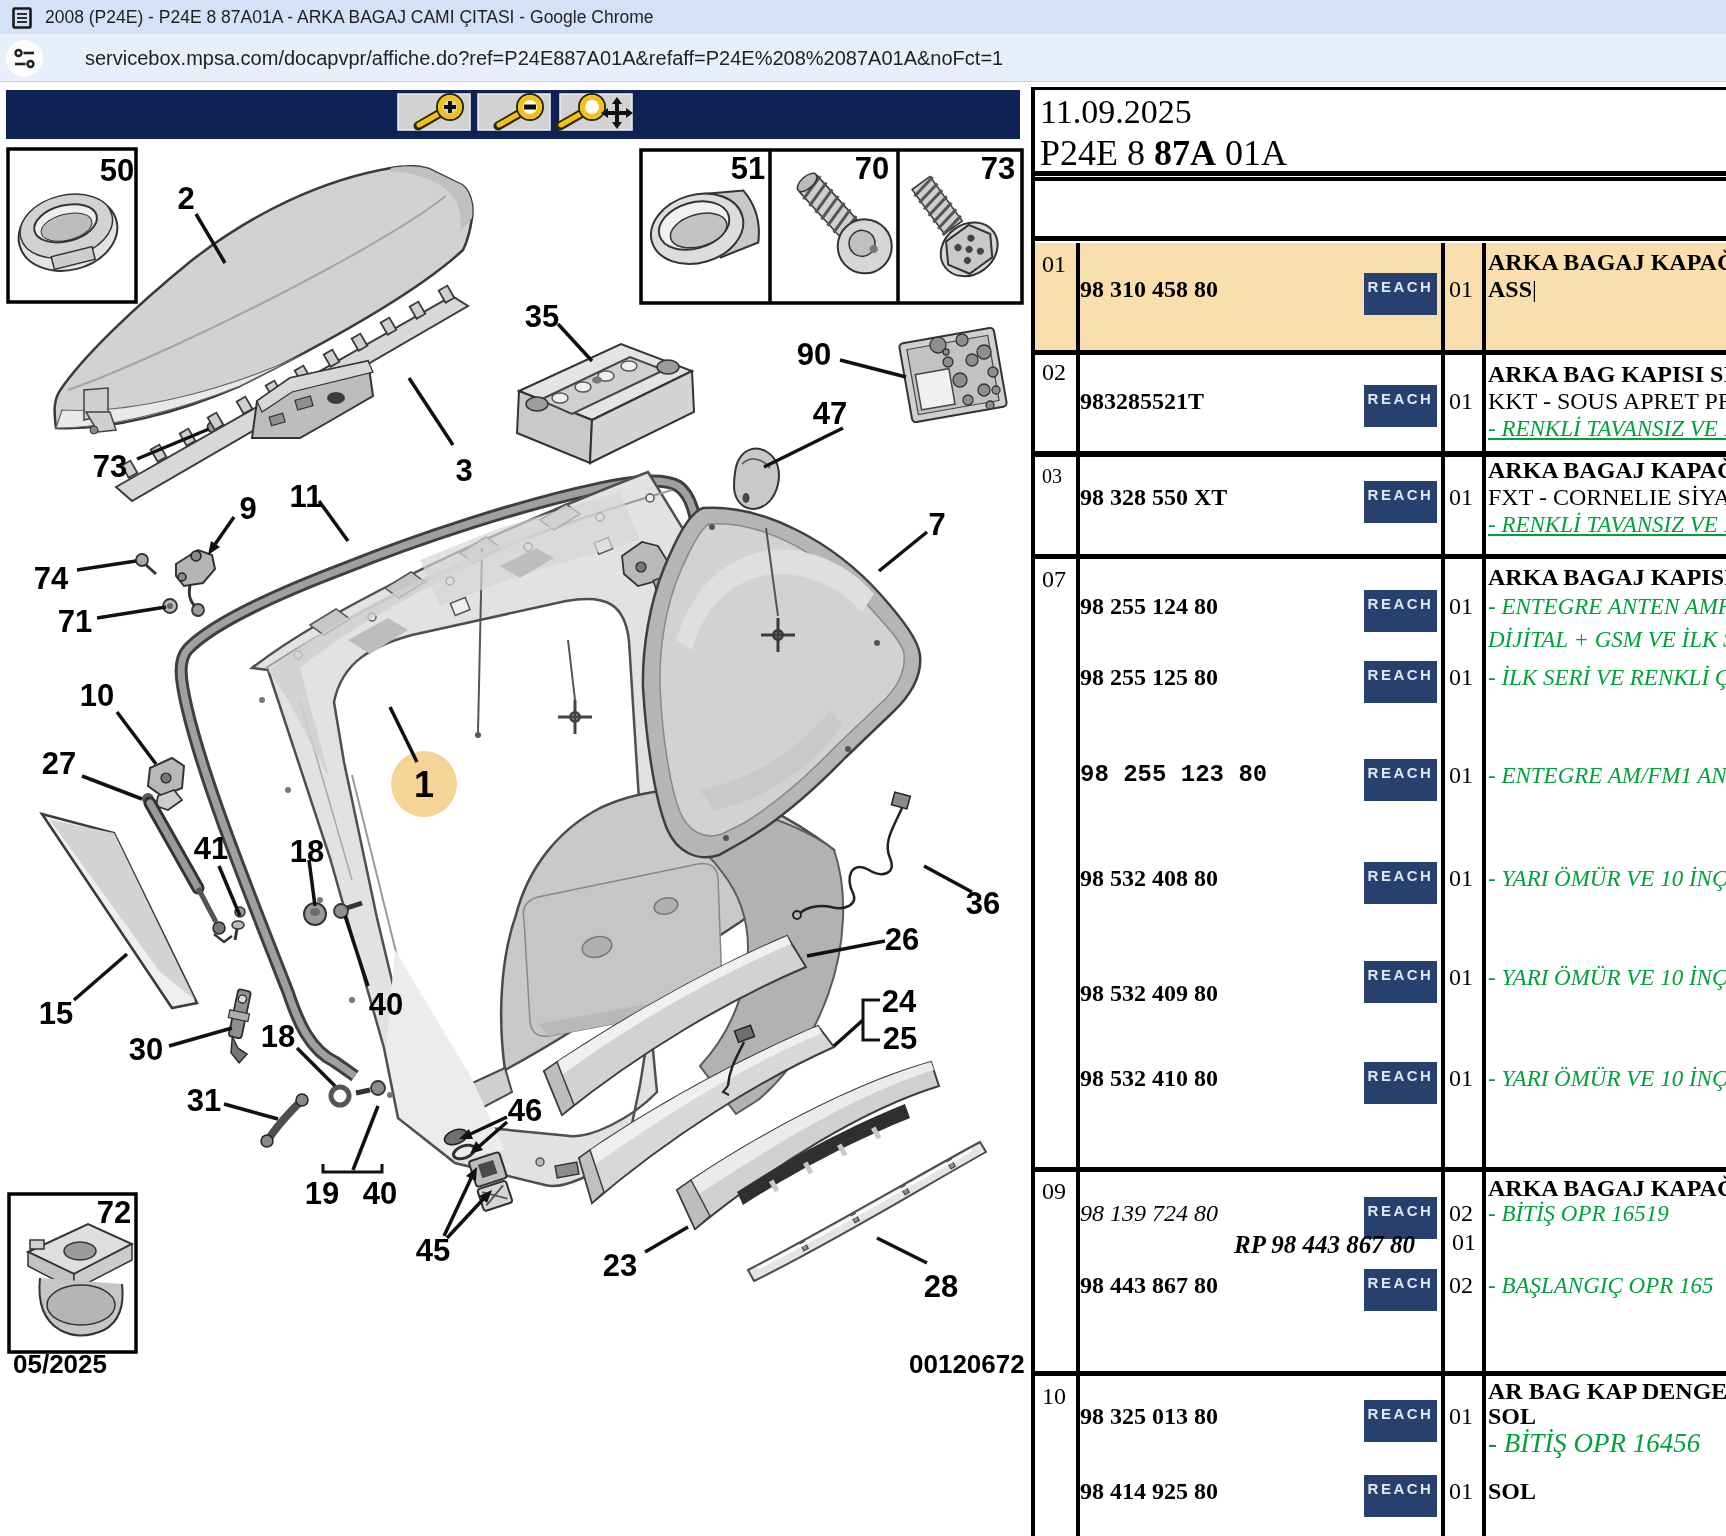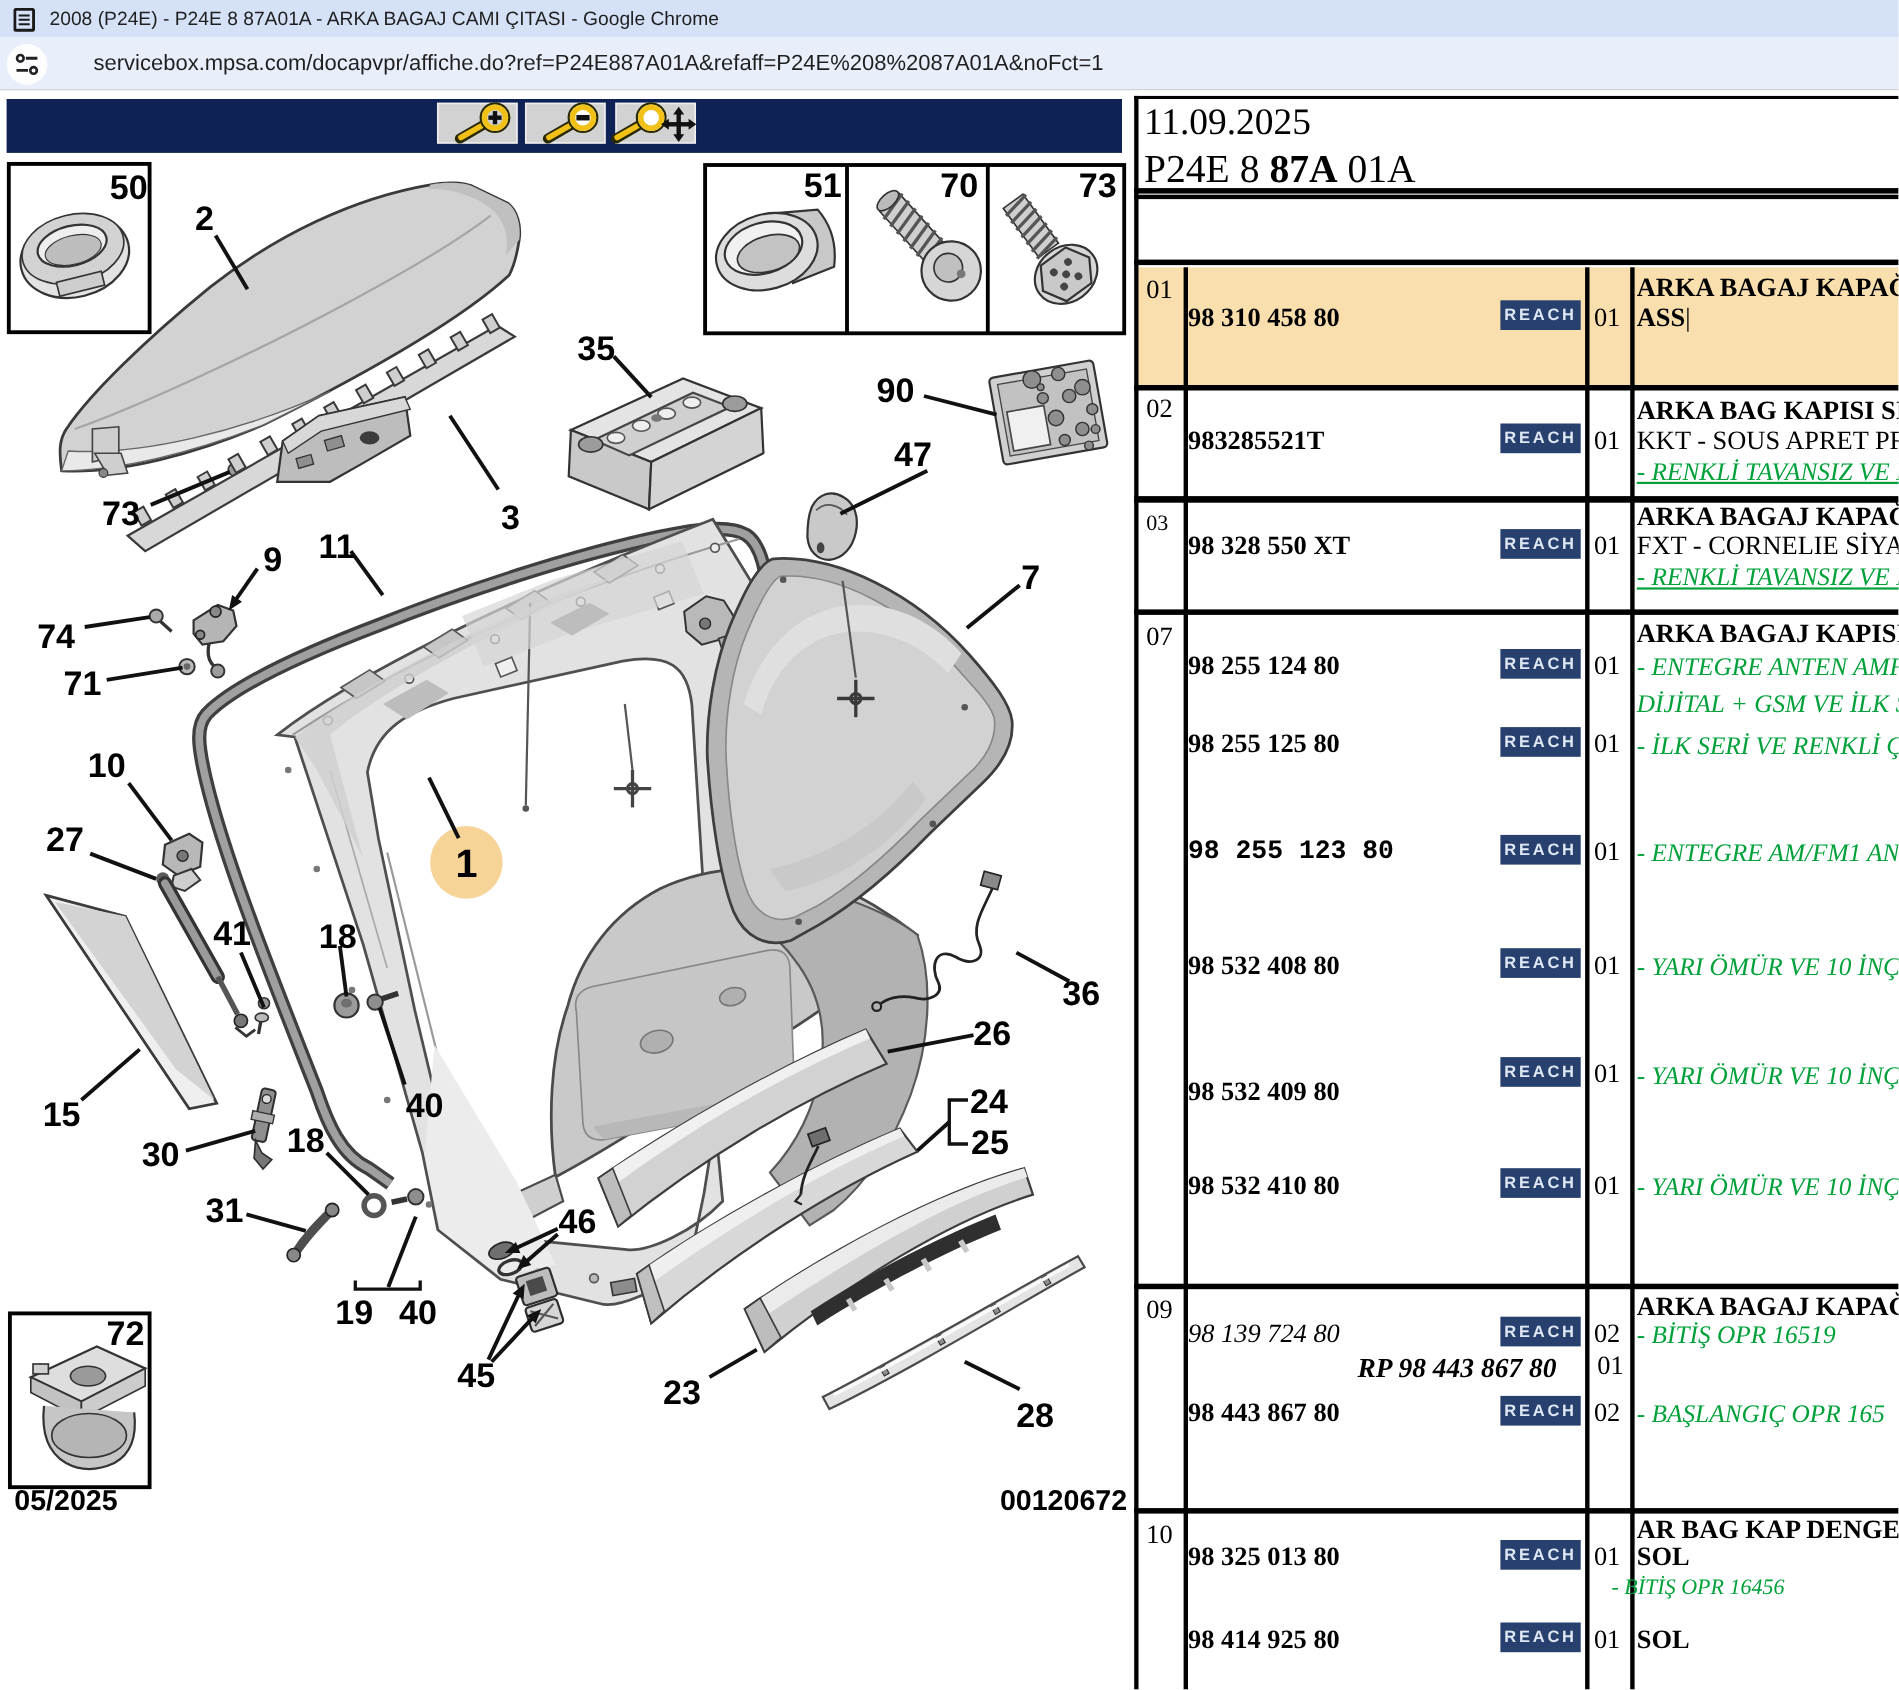--- a/index.html
+++ b/index.html
@@ -1,20 +1,20 @@
 <!DOCTYPE html>
 <html><head><meta charset="utf-8">
 <style>
 html,body{margin:0;padding:0;}
 body{width:1726px;height:1536px;background:#fff;position:relative;overflow:hidden;
      font-family:"Liberation Sans",sans-serif;}
 .abs{position:absolute;}
 .ser{font-family:"Liberation Serif",serif;color:#000;white-space:nowrap;}
 .grn{color:#00a13a;font-style:italic;}
-.reach{position:absolute;width:73px;height:27px;background:#27406e;color:#dfe7f5;
+.reach{position:absolute;width:73px;height:42px;background:#27406e;color:#dfe7f5;
   font-family:"Liberation Sans",sans-serif;font-weight:bold;font-size:15px;letter-spacing:2.5px;
   text-align:center;line-height:27px;}
 .lbl{font-family:"Liberation Sans",sans-serif;font-weight:bold;fill:#000;font-size:31px;}
 </style></head>
 <body>
 
 <div class="abs" style="left:0;top:0;width:1726px;height:34px;background:#d5e1f6;"></div>
 <svg class="abs" style="left:12px;top:7px" width="20" height="22" viewBox="0 0 20 22">
  <rect x="1.5" y="1.5" width="17" height="19" fill="none" stroke="#1a1a1a" stroke-width="2.6" rx="1"></rect>
  <line x1="5" y1="7" x2="15" y2="7" stroke="#1a1a1a" stroke-width="1.8"></line>
@@ -108,21 +108,21 @@
 <div class="abs ser" style="left:49px;top:1184px;font-size:24px;line-height:28px;font-weight:bold;">98 443 867 80</div>
 <div class="reach" style="left:333px;top:1182px;">REACH</div>
 <div class="abs ser" style="left:418px;top:1184px;font-size:24px;line-height:28px;">02</div>
 <div class="abs ser grn" style="left:457px;top:1185px;font-size:23px;line-height:27px;">- BAŞLANGIÇ OPR 165</div>
 <div class="abs ser" style="left:11px;top:1295px;font-size:24px;line-height:28px;">10</div>
 <div class="abs ser" style="left:49px;top:1315px;font-size:24px;line-height:28px;font-weight:bold;">98 325 013 80</div>
 <div class="reach" style="left:333px;top:1313px;">REACH</div>
 <div class="abs ser" style="left:418px;top:1315px;font-size:24px;line-height:28px;">01</div>
 <div class="abs ser" style="left:457px;top:1290px;font-size:24px;line-height:28px;font-weight:bold;">AR BAG KAP DENGELE</div>
 <div class="abs ser" style="left:457px;top:1315px;font-size:24px;line-height:28px;font-weight:bold;">SOL</div>
-<div class="abs ser grn" style="left:434px;top:1343px;font-size:20px;line-height:27px;">- BİTİŞ OPR 16456</div>
+<div class="abs ser grn" style="left:457px;top:1343px;font-size:27px;line-height:27px;">- BİTİŞ OPR 16456</div>
 <div class="abs ser" style="left:49px;top:1390px;font-size:24px;line-height:28px;font-weight:bold;">98 414 925 80</div>
 <div class="reach" style="left:333px;top:1388px;">REACH</div>
 <div class="abs ser" style="left:418px;top:1390px;font-size:24px;line-height:28px;">01</div>
 <div class="abs ser" style="left:457px;top:1390px;font-size:24px;line-height:28px;font-weight:bold;">SOL</div>
 <div class="abs ser grn" style="left:457px;top:1490px;font-size:16px;line-height:27px;">- BAŞLANGIÇ OPR 164</div>
 </div>
 <svg class="abs" style="left:0;top:0" width="1030" height="1536" viewBox="0 0 1030 1536">
 <rect x="6" y="90" width="1014" height="49" fill="#0e2256"></rect>
 <rect x="398" y="94" width="72" height="36" fill="#d2d2d2" stroke="#efefef" stroke-width="1.5"></rect>
 <line x1="418" y1="126" x2="442" y2="112" stroke="#2a2a00" stroke-width="9" stroke-linecap="round"></line>

